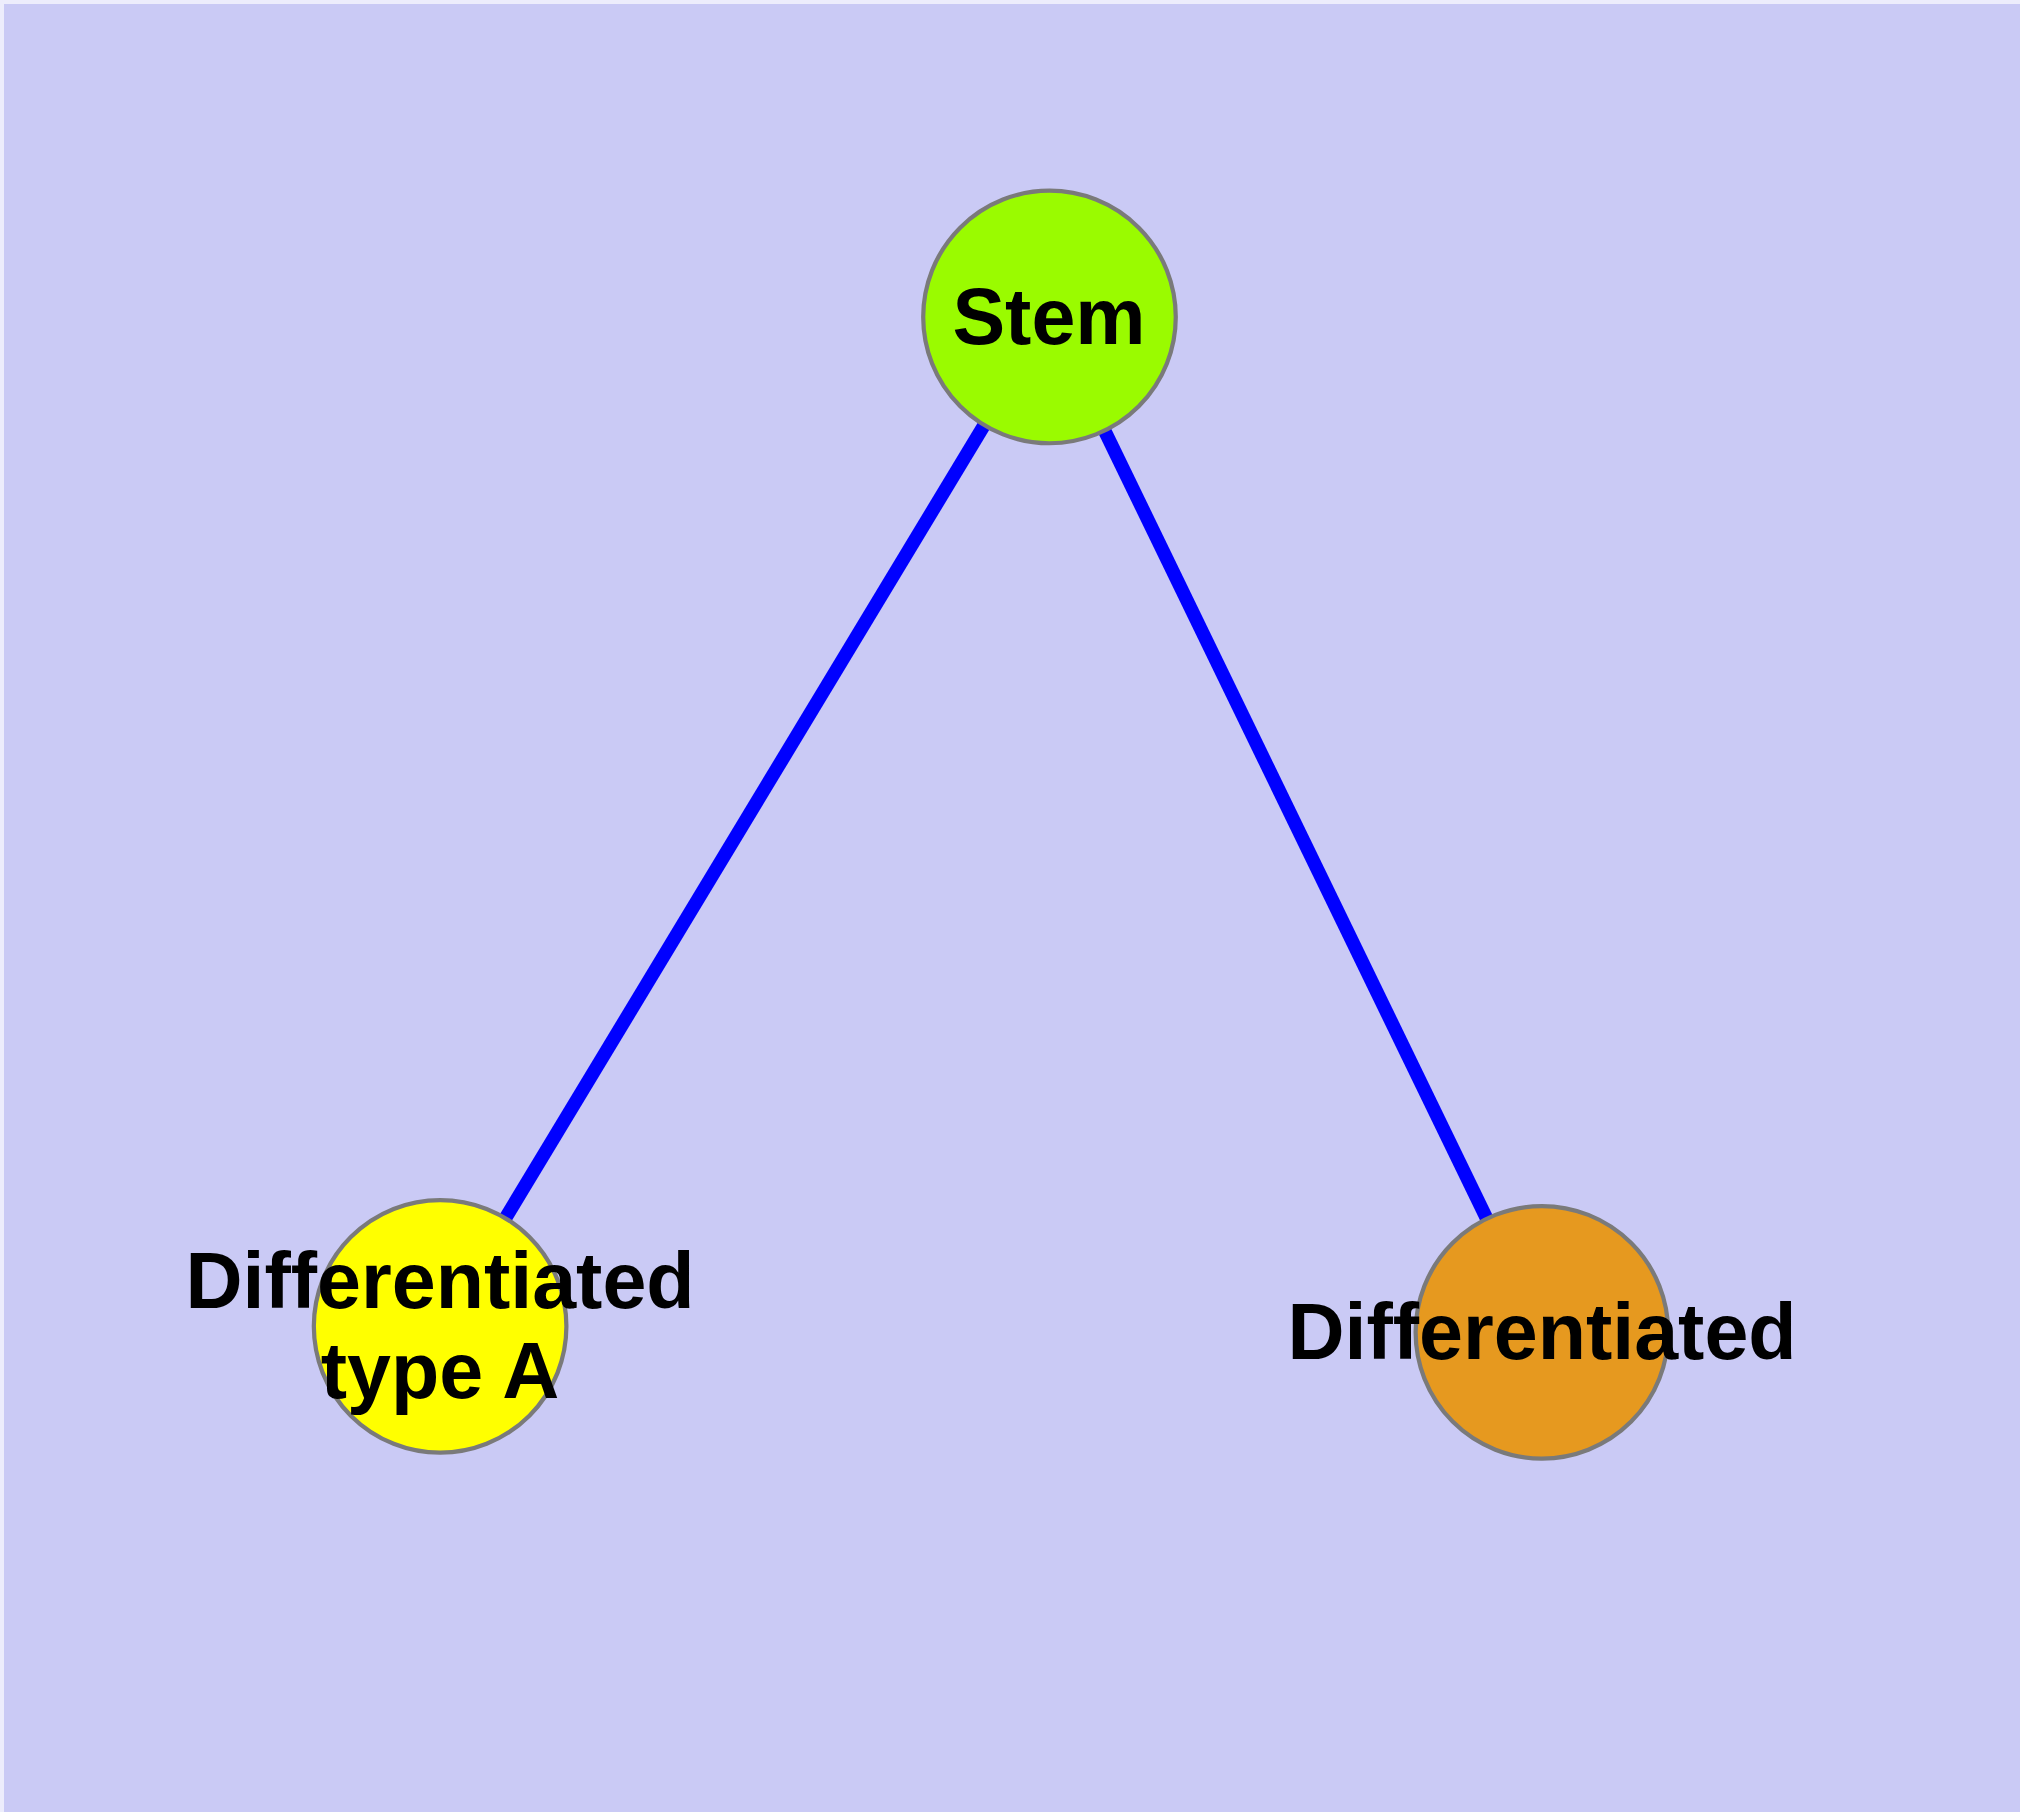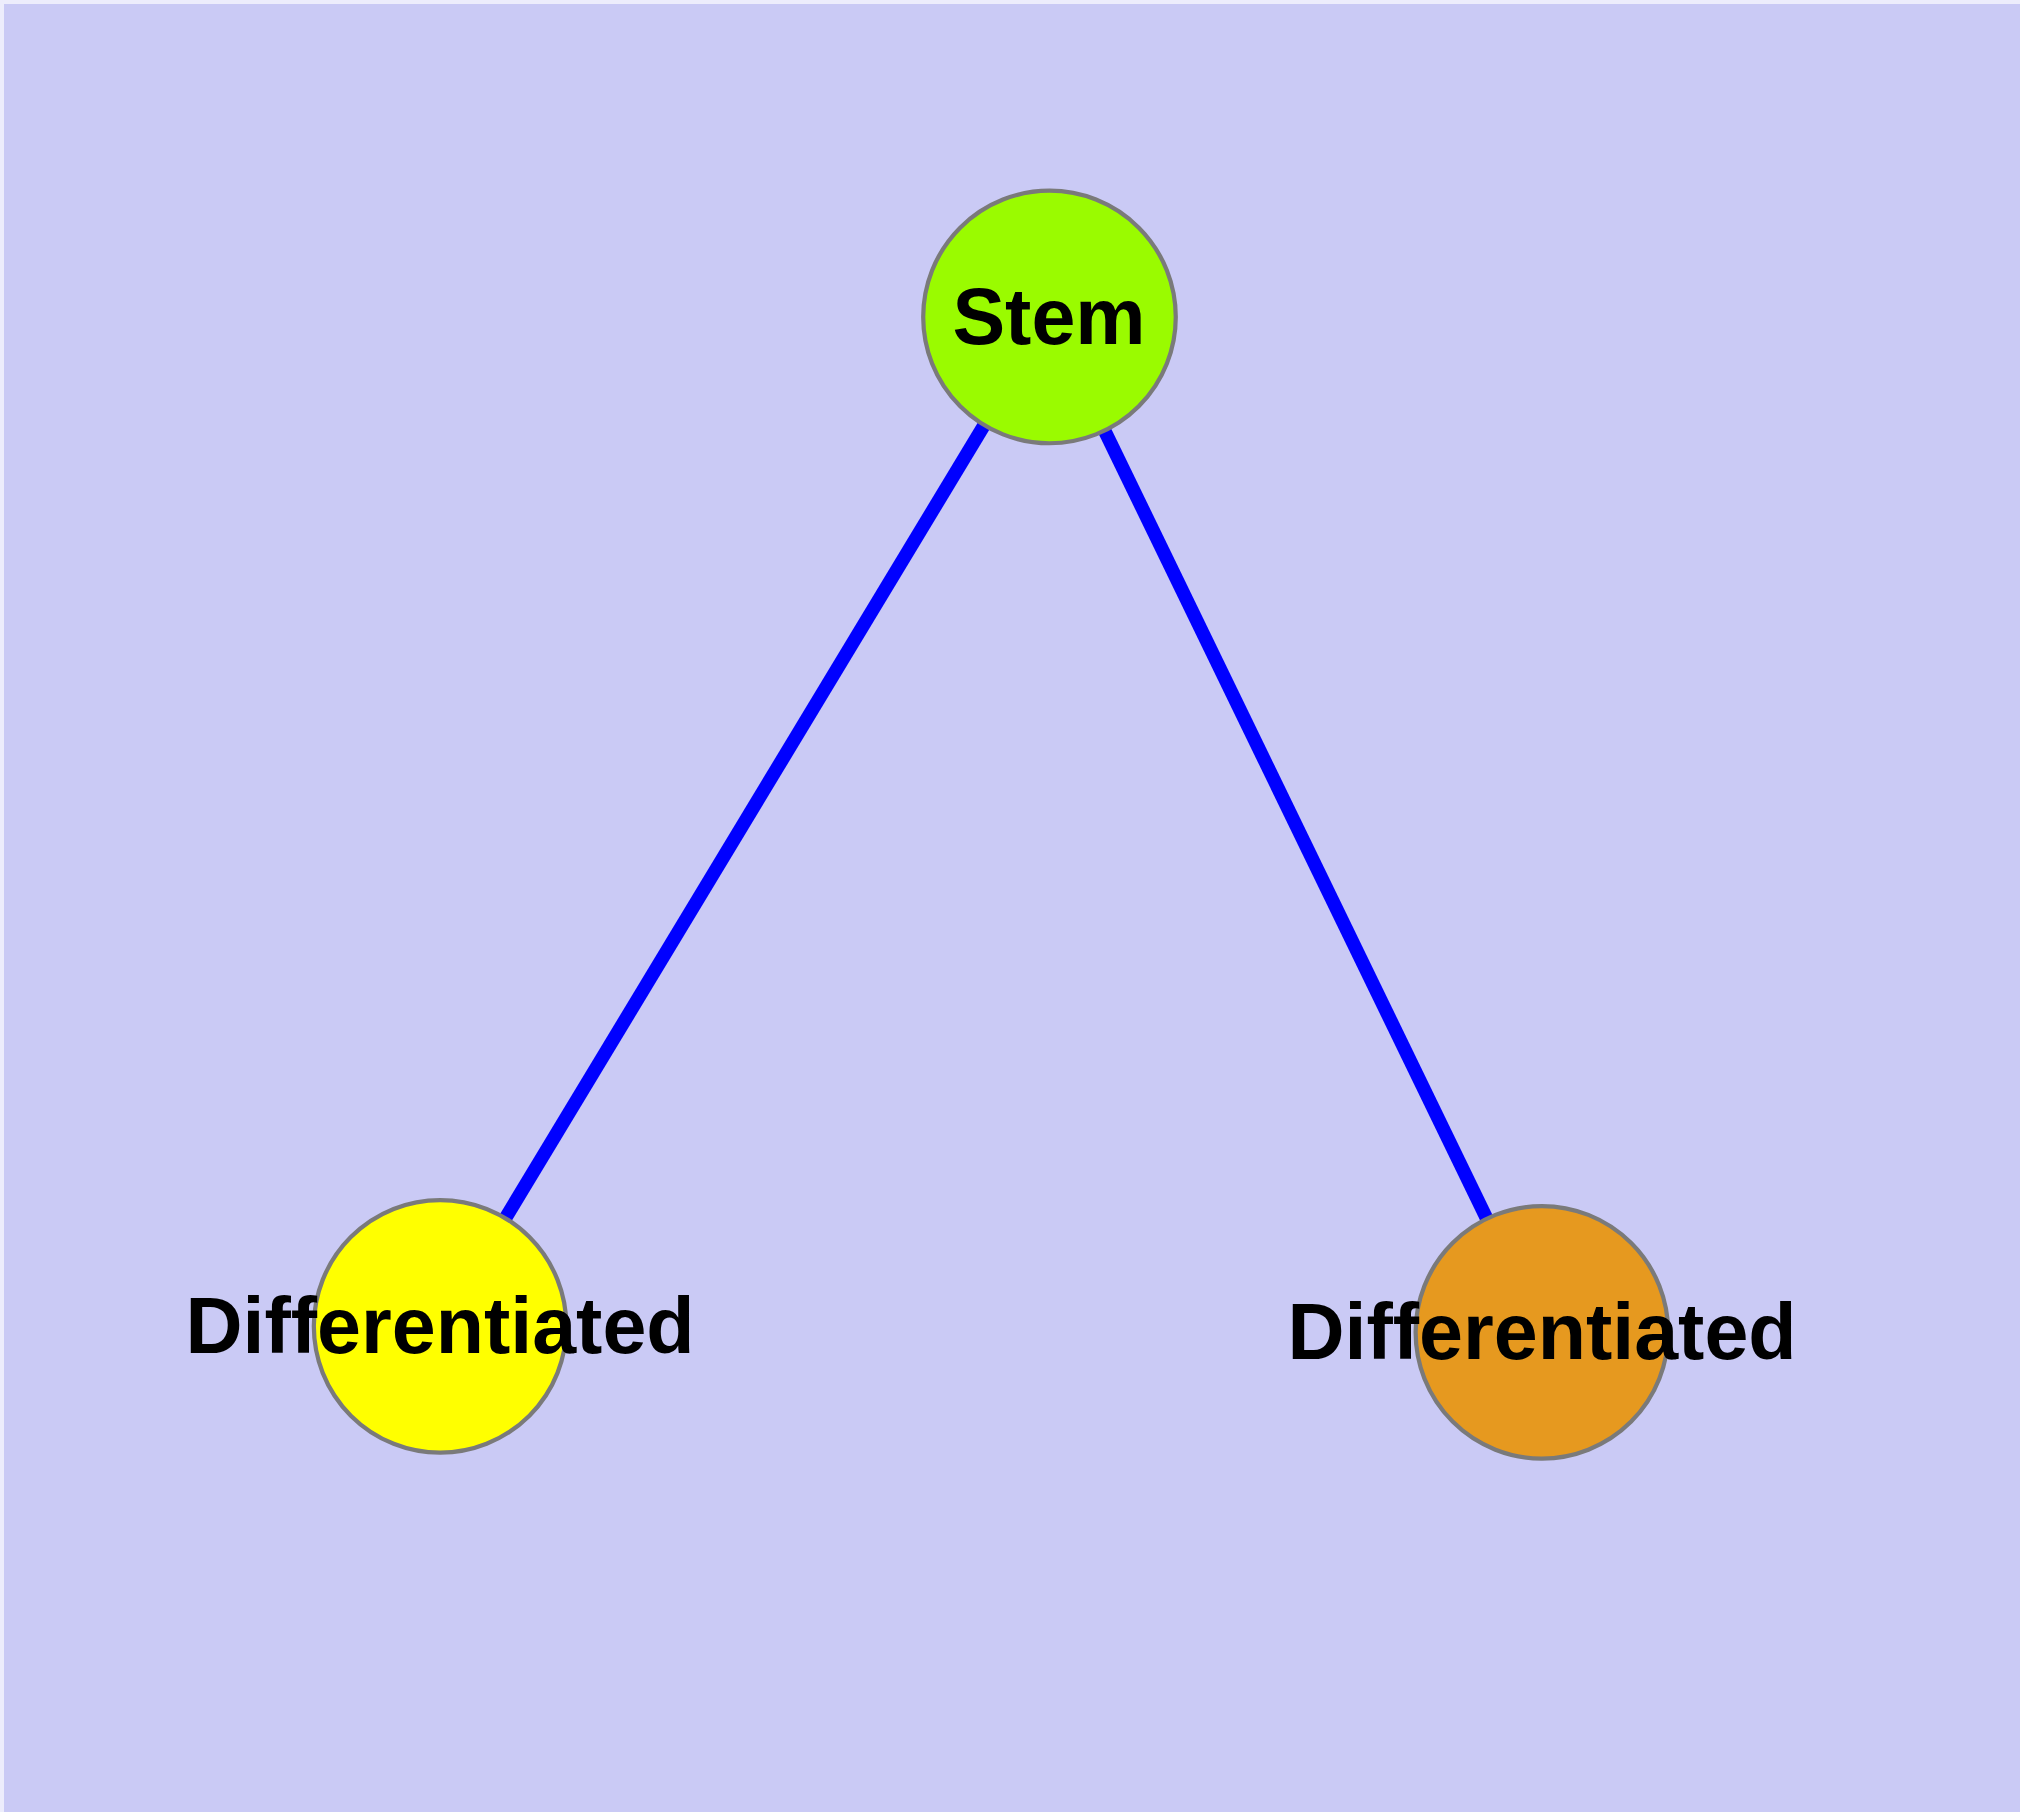--- a/index.html
+++ b/index.html
@@ -62,20 +62,21 @@
       <circle cx="519" cy="1565" r="149" fill="#ffff00" stroke="#7a7a7a" stroke-width="5"></circle>
       <circle cx="1819" cy="1572" r="149" fill="#e6991f" stroke="#7a7a7a" stroke-width="5"></circle>
     </svg>
 
   <div class="node-label" id="label-node-0" style="left: 1049px; top: 317px; color: rgb(0, 0, 0);">
     <span class="lbl-line">Stem</span>
   </div>
 
   <div class="node-label" id="label-node-1" style="left: 440px; top: 1326px; color: rgb(0, 0, 0);">
     <span class="lbl-line">Differentiated</span>
+    <span class="lbl-line">type A</span>
   </div>
 
   <div class="node-label" id="label-node-2" style="left: 1542px; top: 1332px; color: rgb(0, 0, 0);">
     <span class="lbl-line">Differentiated</span>
   </div>
 
 </div>
 
 
 </body></html>

